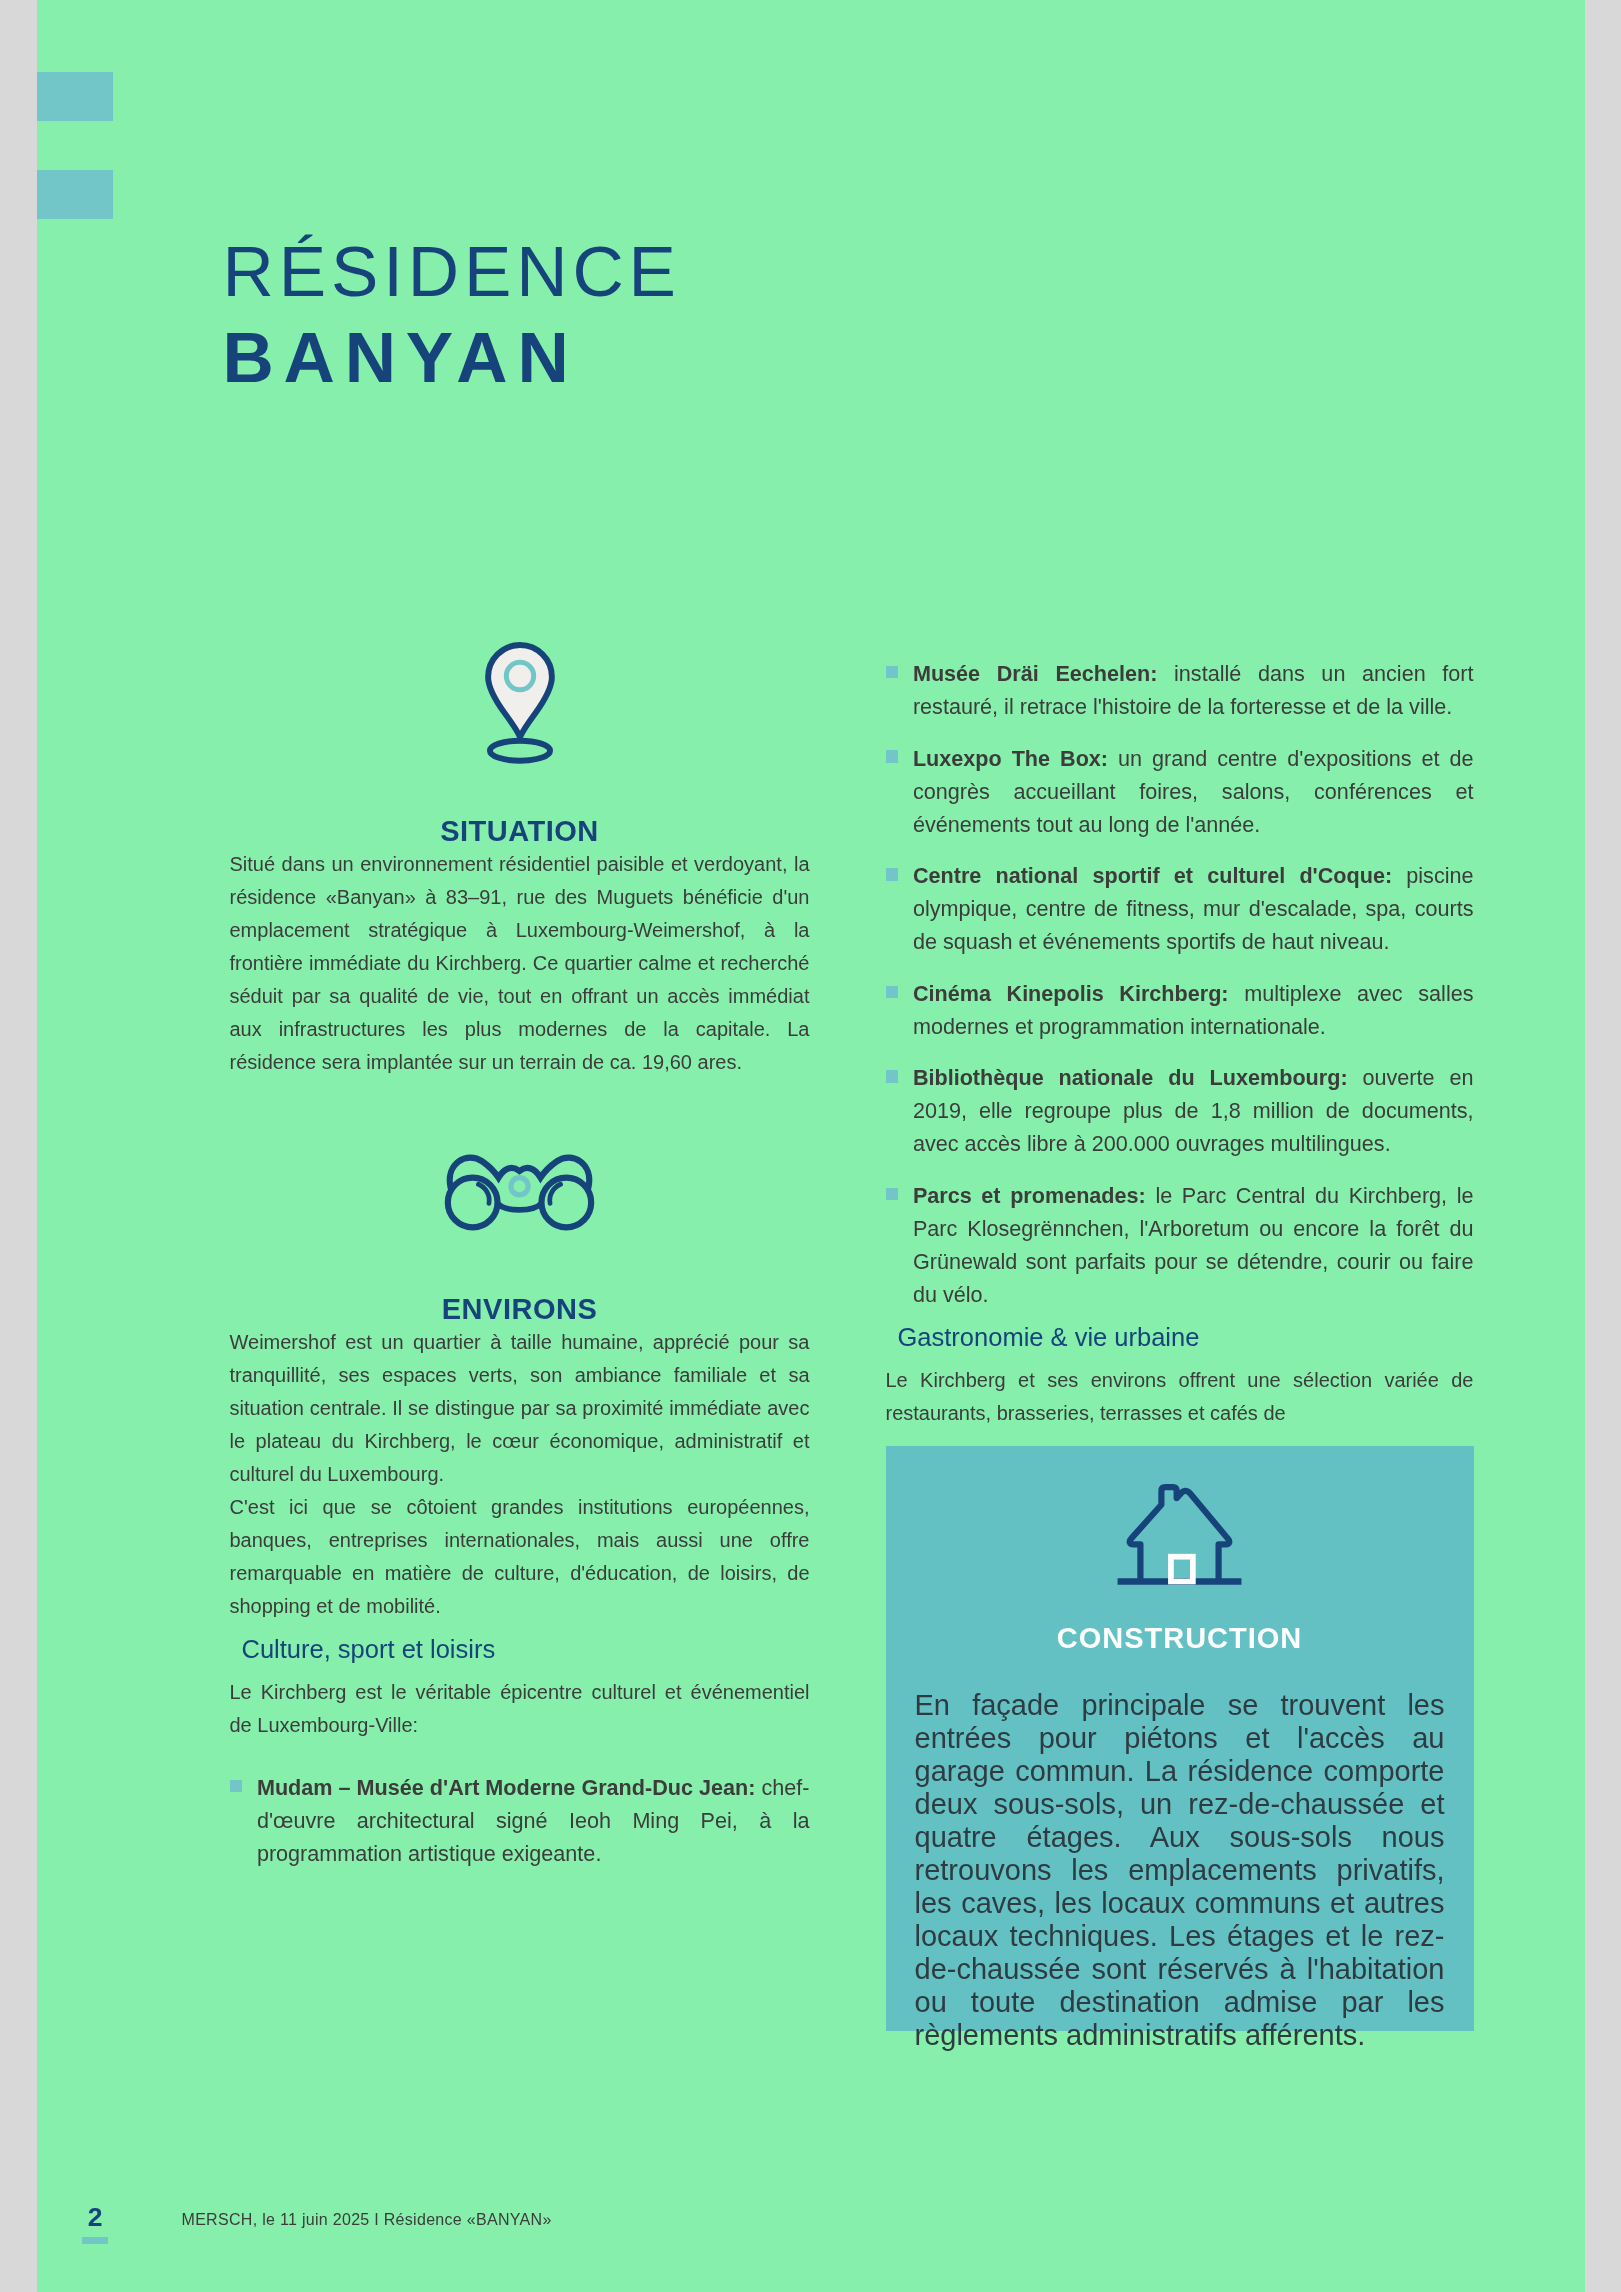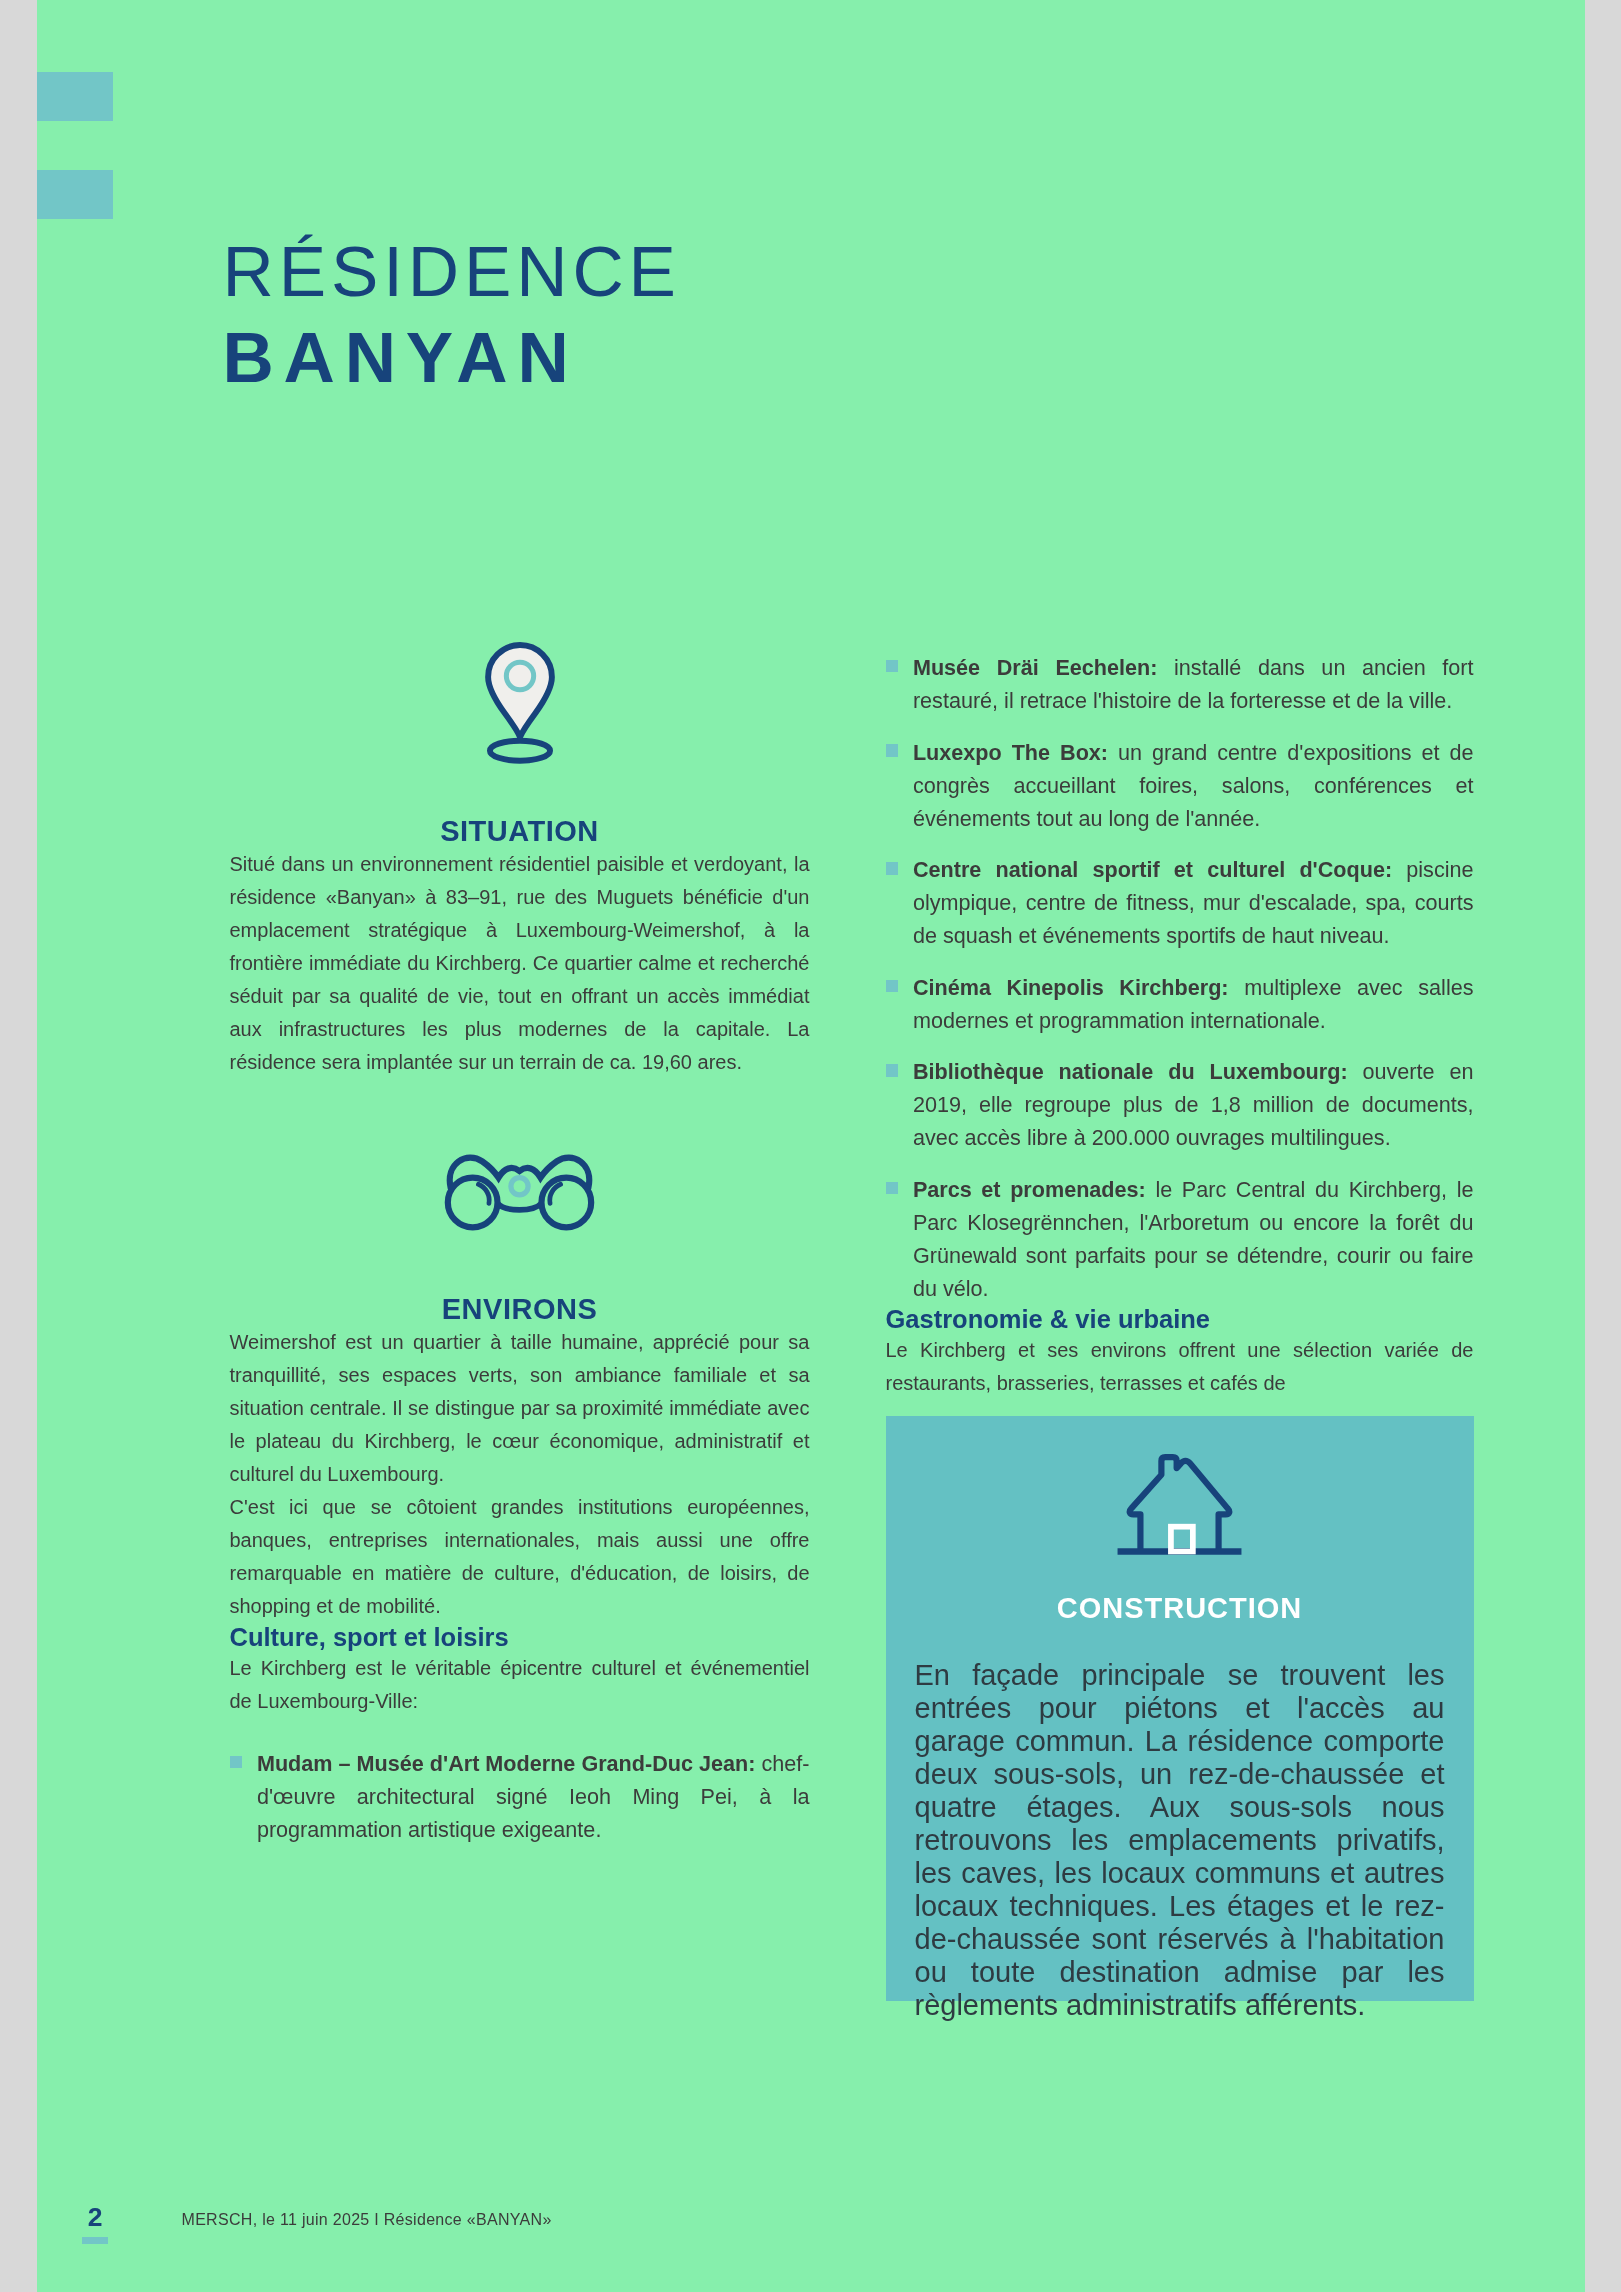--- a/index.html
+++ b/index.html
@@ -15,32 +15,32 @@
   .doc-title { position:absolute; left:186px; top:229px; line-height:86px; color:#17437b; }
   .doc-title .t1 { display:block; font-size:71px; font-weight:300; letter-spacing:4.9px; }
   .doc-title .t2 { display:block; font-size:71px; font-weight:700; letter-spacing:9.8px; }
 
   .col-left  { position:absolute; left:193px; top:635px;  width:580px; }
   .col-right { position:absolute; left:849px; top:651px;  width:588px; }
 
   p.body { margin:0; font-size:20px; line-height:33px; text-align:justify; }
   h2.section { margin:47px 0 0 0; text-align:center; color:#17437b;
                font-size:29px; font-weight:700; letter-spacing:0.5px; line-height:33px; }
-  h3.sub { margin:0; color:#17437b; font-size:25.5px; font-weight:700; line-height:29px; }
+  h3.sub { margin:12px; color:#17437b; font-size:25.5px; font-weight:400; line-height:29px; }
 
   .icon-pin   { display:block; margin:0 auto; }
   .icon-binoc { display:block; margin:69px auto 0; }
 
   .mt22 { margin-top:21.6px; } .mt24 { margin-top:23.5px; } .mt26 { margin-top:25.5px; }
   .mt28 { margin-top:27.4px; } .mt30 { margin-top:29px; } .mt60 { margin-top:59px; }
 
   ul.squares { list-style:none; margin:29px 0 0 0; padding:0; }
   ul.squares.flush { margin-top:0; }
   ul.squares li { position:relative; padding-left:27.4px; font-size:21.6px;
-                  line-height:33px; text-align:justify; }
+                  line-height:33px; text-align:justify;margin-top:6px; }
   ul.squares li + li { margin-top:18.6px; }
   ul.squares li::before { content:""; position:absolute; left:0; top:8.8px;
                           width:12.7px; height:12.7px; background:#72c6c7; }
   .lead { font-weight:700; }
 
   .construction { margin-top:15.7px; width:588px; height:585px; box-sizing:border-box;
                   background:#64c1c3; padding:17.6px 29px; }
   .construction h2 { margin:32px 0 0 0; text-align:center; color:#ffffff;
                      font-size:29px; font-weight:700; letter-spacing:1px; line-height:31px; }
   .construction p { margin:35px 0 0 0; font-size:29px; line-height:33px;

